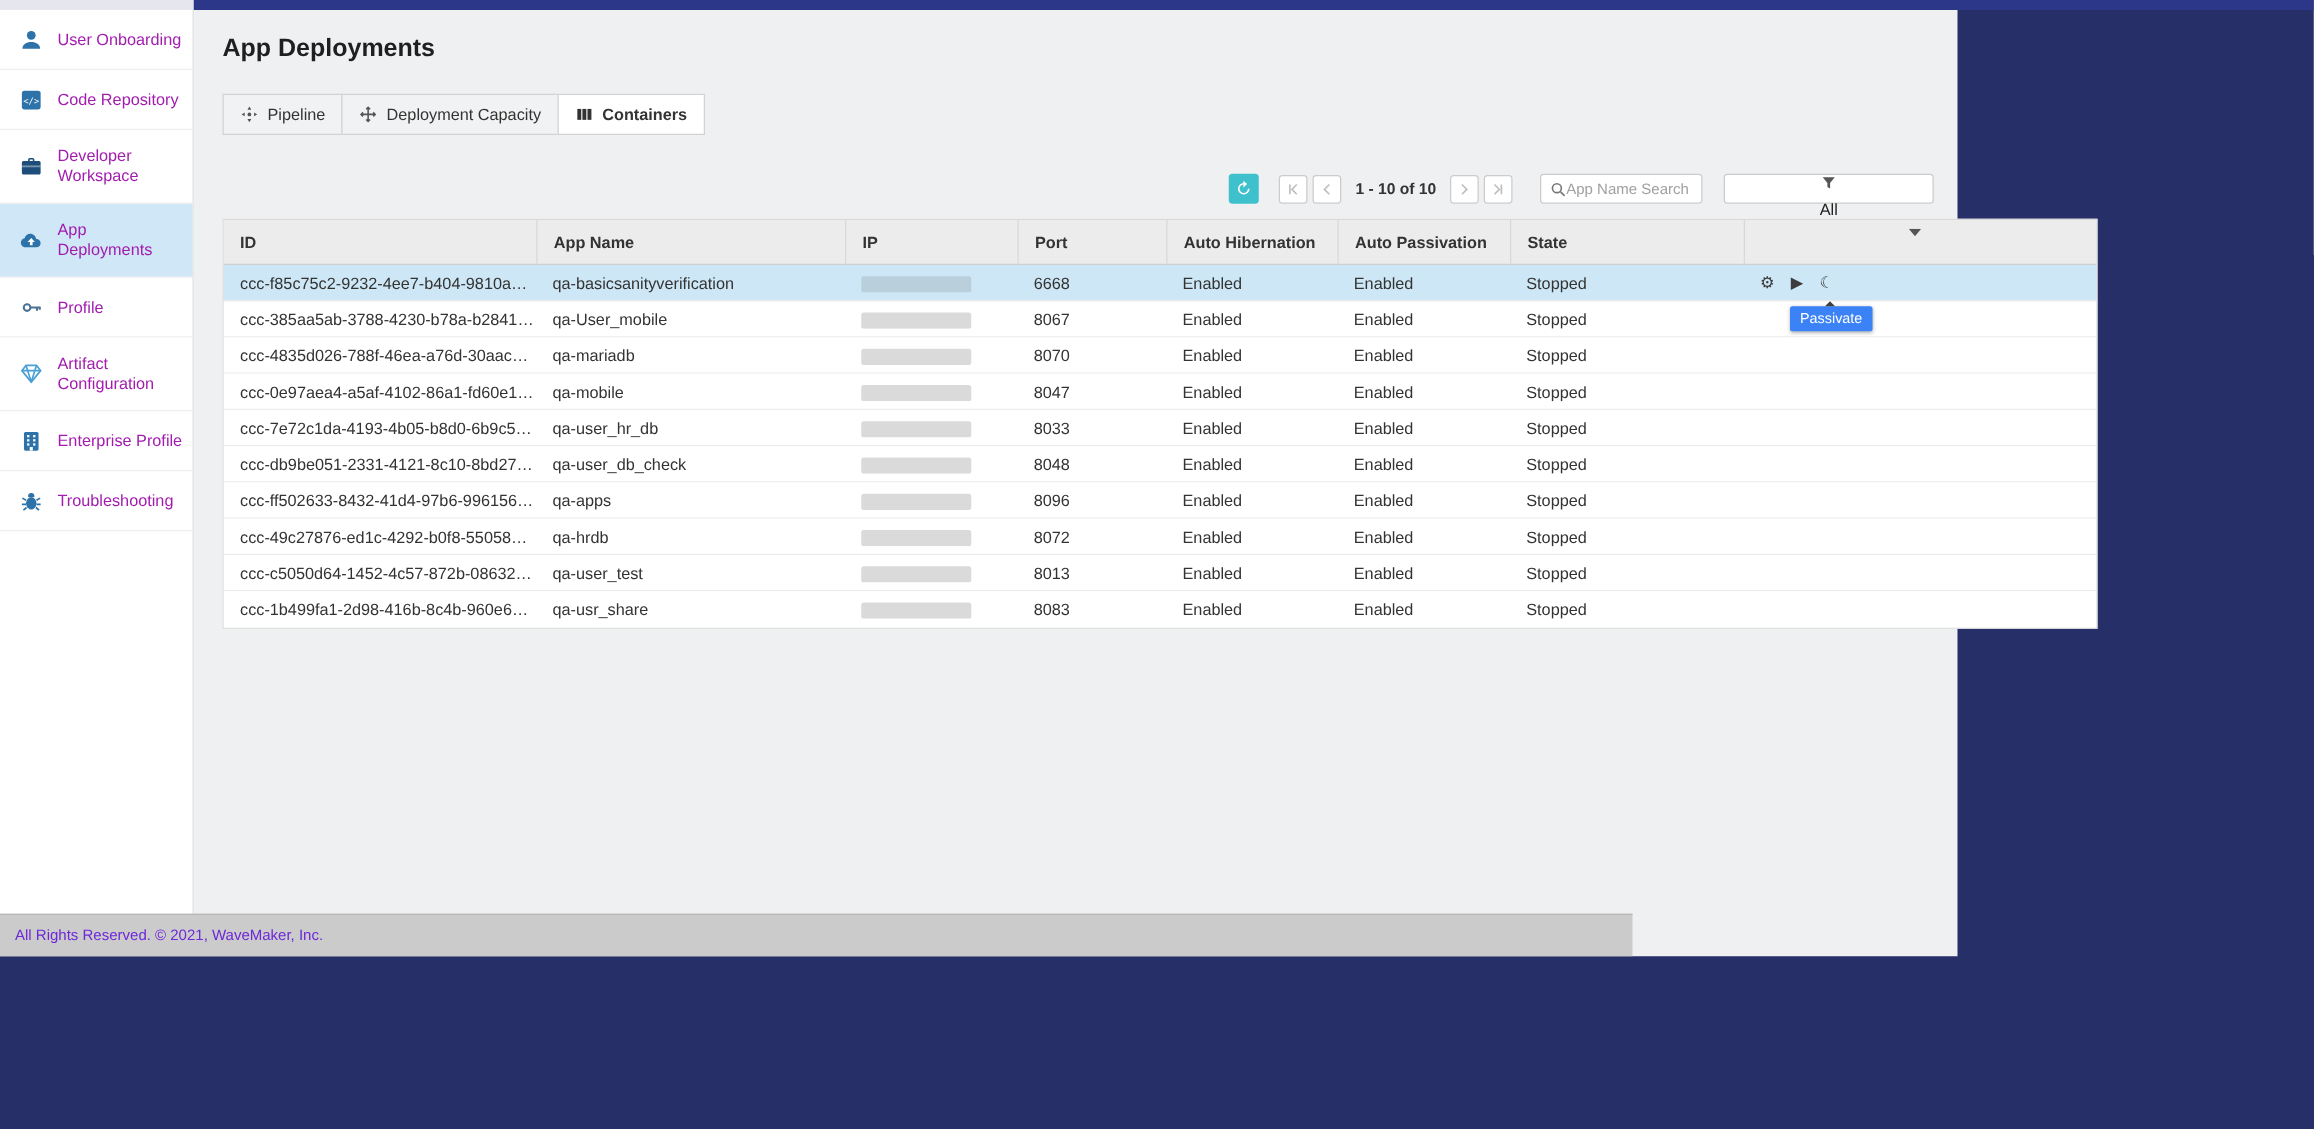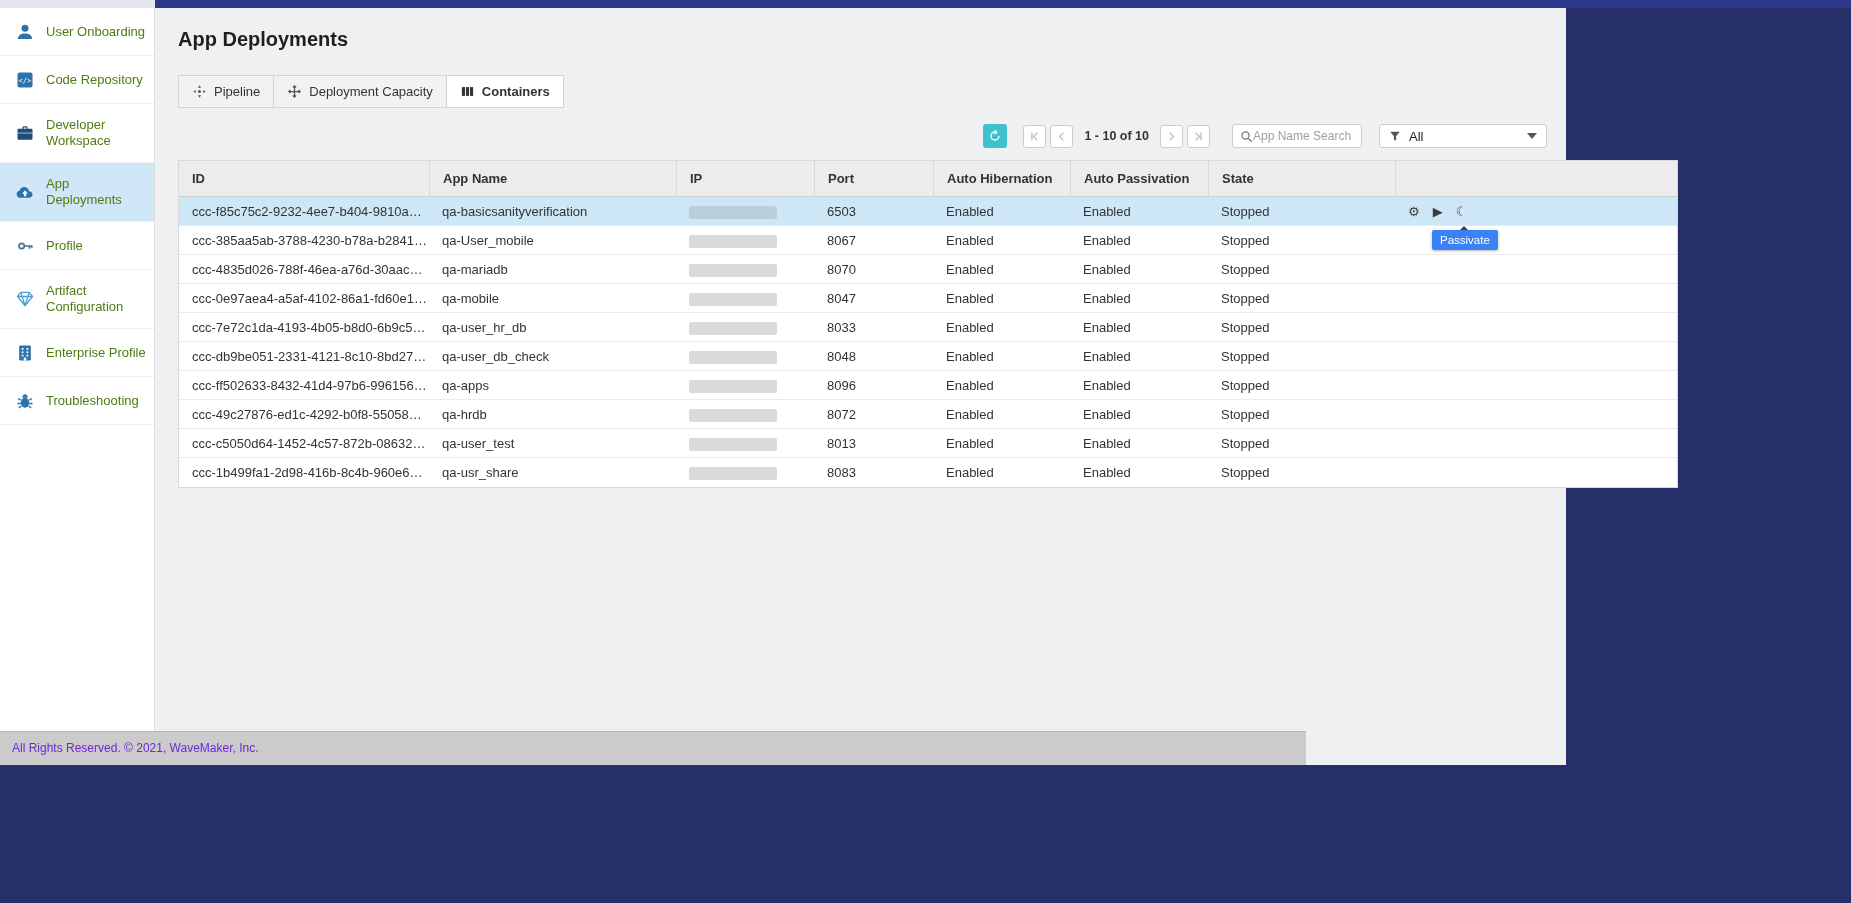--- a/index.html
+++ b/index.html
@@ -14,43 +14,43 @@
   .top-strip { position: absolute; left: 0; top: 0; width: 1851px; height: 8px; background: #2c3789; }
   .top-strip-left { position: absolute; left: 0; top: 0; width: 155px; height: 8px; background: #e6e6ef; }
 
   .app { position: absolute; left: 0; top: 8px; width: 1566px; height: 757px; background: #eef0f2; }
 
   
   .sidebar { position: absolute; left: 0; top: 0; width: 155px; height: 723px; background: #fff; border-right: 1px solid #dfdfdf; }
   .side-item { display: flex; align-items: center; gap: 10px; padding: 13px 8px 13px 14px; border-bottom: 1px solid #efefef; cursor: pointer; min-height: 48px; }
   .side-item.active { background: #cfe7f7; }
   .side-ico { width: 22px; flex: 0 0 22px; display: flex; align-items: center; justify-content: center; }
-  .side-label { font-size: 13px; color: #4d7c0f; line-height: 16px; }
+  .side-label { font-size: 13px; color: #a21caf; line-height: 16px; }
 
   
   .footer { position: absolute; left: 0; bottom: 0; width: 1306px; height: 34px; background: #cbcbcb; border-top: 1px solid #b7b7b7; line-height: 33px; padding-left: 12px; font-size: 12px; color: #6d28d9; }
 
   
   .main { position: absolute; left: 156px; top: 0; width: 1410px; height: 723px; padding: 14px 20px 0 22px; }
   .page-title { font-size: 20px; font-weight: bold; color: #1f1f1f; margin: 6px 0 24px; }
 
   .tabs { display: flex; }
   .tab { display: flex; align-items: center; gap: 7px; padding: 8px 13px; font-size: 13px; color: #333; background: #f1f2f3; border: 1px solid #d2d2d2; margin-right: -1px; cursor: pointer; }
   .tab.active { background: #fff; font-weight: bold; }
   .tab-ico { display: flex; align-items: center; }
 
-  .toolbar { display: flex; align-items: center; justify-content: flex-end; width: 1369px; margin: 16px 0 12px; }
+  .toolbar { display: flex; align-items: center; justify-content: flex-end; width: 1369px; margin: 31px 0 12px; }
   .refresh { width: 24px; height: 24px; background: #3fc0cd; border: none; border-radius: 3px; display: flex; align-items: center; justify-content: center; cursor: pointer; margin-right: 14px; }
   .pager { display: flex; align-items: center; }
   .pager button { width: 23px; height: 23px; background: #fff; border: 1px solid #ccc; border-radius: 3px; display: flex; align-items: center; justify-content: center; margin: 0 2px; cursor: default; }
   .pager-label { font-size: 12.5px; font-weight: 600; color: #333; margin: 0 9px; white-space: nowrap; }
   .search { display: flex; align-items: center; width: 130px; height: 24px; background: #fff; border: 1px solid #ccc; border-radius: 3px; padding: 0 7px; margin-left: 20px; gap: 0; }
   .search input { border: none; outline: none; width: 100%; font-size: 12px; font-family: "Liberation Sans", sans-serif; color: #333; background: transparent; }
   .search input::placeholder { color: #a0a0a0; }
-  .filter { display: flex; align-items: center; width: 168px; height: 24px; background: #fff; border: 1px solid #ccc; border-radius: 3px; padding: 0 9px; margin-left: 17px; gap: 8px; font-size: 13px; color: #222; cursor: pointer; }
+  .filter { display: flex; align-items: center; width: 168px; height: 24px; background: #fff; border: 1px solid #ccc; border-radius: 3px; padding: 0 9px; margin-left: 17px; gap: 8px; font-size: 13px; color: #222; cursor: pointer; flex-direction: column; }
   .filter .caret { margin-left: auto; display: flex; }
 
   
   .table { width: 1500px; background: #fff; border: 1px solid #d9d9d9; }
   .thead { display: flex; background: #ececec; border-bottom: 1px solid #cfcfcf; height: 36px; align-items: stretch; font-weight: bold; font-size: 13px; color: #333; }
   .th { display: flex; align-items: center; padding-left: 13px; border-left: 1px solid #d8d8d8; }
   .th:first-child { border-left: none; }
   .tr { display: flex; height: 29px; align-items: center; border-bottom: 1px solid #ebebeb; font-size: 13px; color: #333; background: #fff; position: relative; }
   .tr.selected { background: #cde7f6; z-index: 3; }
   .td { padding-left: 13px; overflow: hidden; white-space: nowrap; text-overflow: ellipsis; }
@@ -264,21 +264,21 @@
         <div class="th c5">Auto Hibernation</div>
         <div class="th c6">Auto Passivation</div>
         <div class="th c7">State</div>
         <div class="th c8"></div>
       </div>
 
       <div class="tr selected">
         <div class="td c1">ccc-f85c75c2-9232-4ee7-b404-9810a8…</div>
         <div class="td c2">qa-basicsanityverification</div>
         <div class="td c3"><span class="redacted"></span></div>
-        <div class="td c4">6503</div>
+        <div class="td c4">6668</div>
         <div class="td c5">Enabled</div>
         <div class="td c6">Enabled</div>
         <div class="td c7">Stopped</div>
         <div class="td c8 actions">
           <span class="act">⚙</span>
           <span class="act">▶</span>
           <span class="act">☾</span>
           <div class="tooltip">Passivate</div>
         </div>
       </div>

